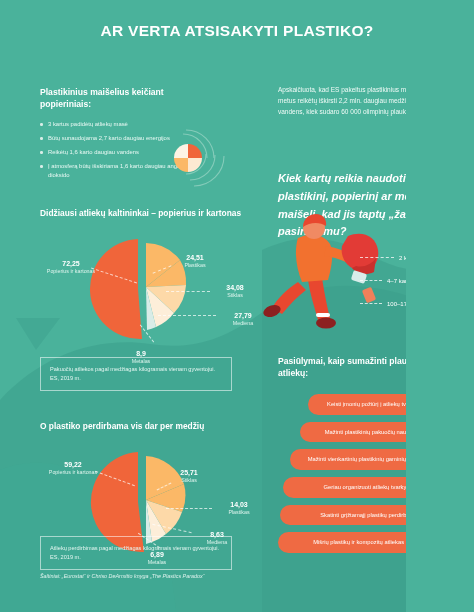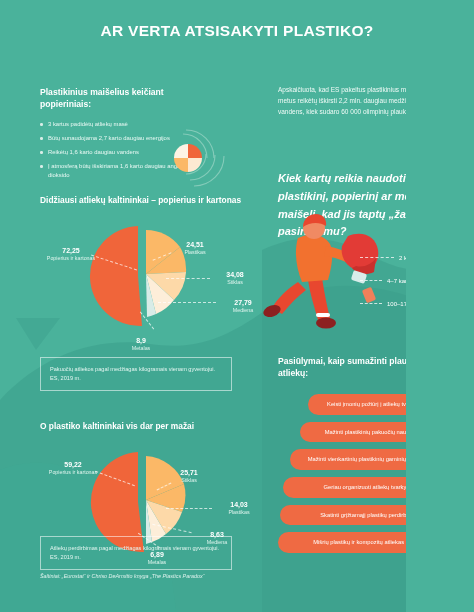--- a/index.html
+++ b/index.html
@@ -178,21 +178,21 @@
     <div class="reuse-row r2">
       <span class="dashes"></span>
       <span>4–7 kartus</span>
     </div>
     <div class="reuse-row r3">
       <span class="dashes"></span>
       <span>100–170 kartų</span>
     </div>
   </div>
 
-  <div class="chart-sec" style="top:194px;">
+  <div class="chart-sec" style="top:207px;">
     <div class="chart-title">Didžiausi atliekų kaltininkai – popierius ir kartonas</div>
     <div class="pie-wrap" style="margin-top:9px;">
       <svg class="pie-svg" width="120" height="116" viewBox="0 0 120 116">
 
         <path d="M56,60 L56,10 A50,50 0 1 0 60,110 Z" transform="translate(-4,0)" fill="#f0653a"></path>
 
         <path d="M60,58 L60,14 A44,44 0 0 1 94,31 Z" fill="#fbb867"></path>
 
         <path d="M60,58 L94,31 A44,44 0 0 1 100,56 Z" fill="#fbb867"></path>
 
@@ -229,21 +229,21 @@
       <div class="lead" style="left:118px;top:86px;width:58px;"></div>
       <div class="lead" style="left:96px;top:104px;width:22px;transform:rotate(52deg);"></div>
     </div>
   </div>
 
   <div class="caption" style="top:357px;">
     <p>Pakuočių atliekos pagal medžiagas kilogramais vienam gyventojui. ES, 2019 m.</p>
   </div>
 
   <div class="chart-sec" style="top:420px;">
-    <div class="chart-title">O plastiko kaltininkai vis dar per mažai</div>
+    <div class="chart-title">O plastiko perdirbama vis dar per medžių</div>
     <div class="pie-wrap" style="margin-top:9px;">
       <svg class="pie-svg" width="120" height="116" viewBox="0 0 120 116">
         <path d="M56,60 L56,10 A50,50 0 1 0 62,110 Z" transform="translate(-4,0)" fill="#f0653a"></path>
         <path d="M60,58 L60,14 A44,44 0 0 1 98,42 Z" fill="#fbb867"></path>
         <path d="M60,58 L98,42 A44,44 0 0 1 96,70 Z" fill="#fbb867"></path>
         <path d="M60,58 L96,70 A44,44 0 0 1 80,92 Z" fill="#fdd9a8"></path>
         <path d="M60,58 L80,92 A44,44 0 0 1 66,100 Z" fill="#fdeed9"></path>
         <path d="M60,58 L66,100 A44,44 0 0 1 60,102 Z" fill="#d8ece7"></path>
       </svg>
 

